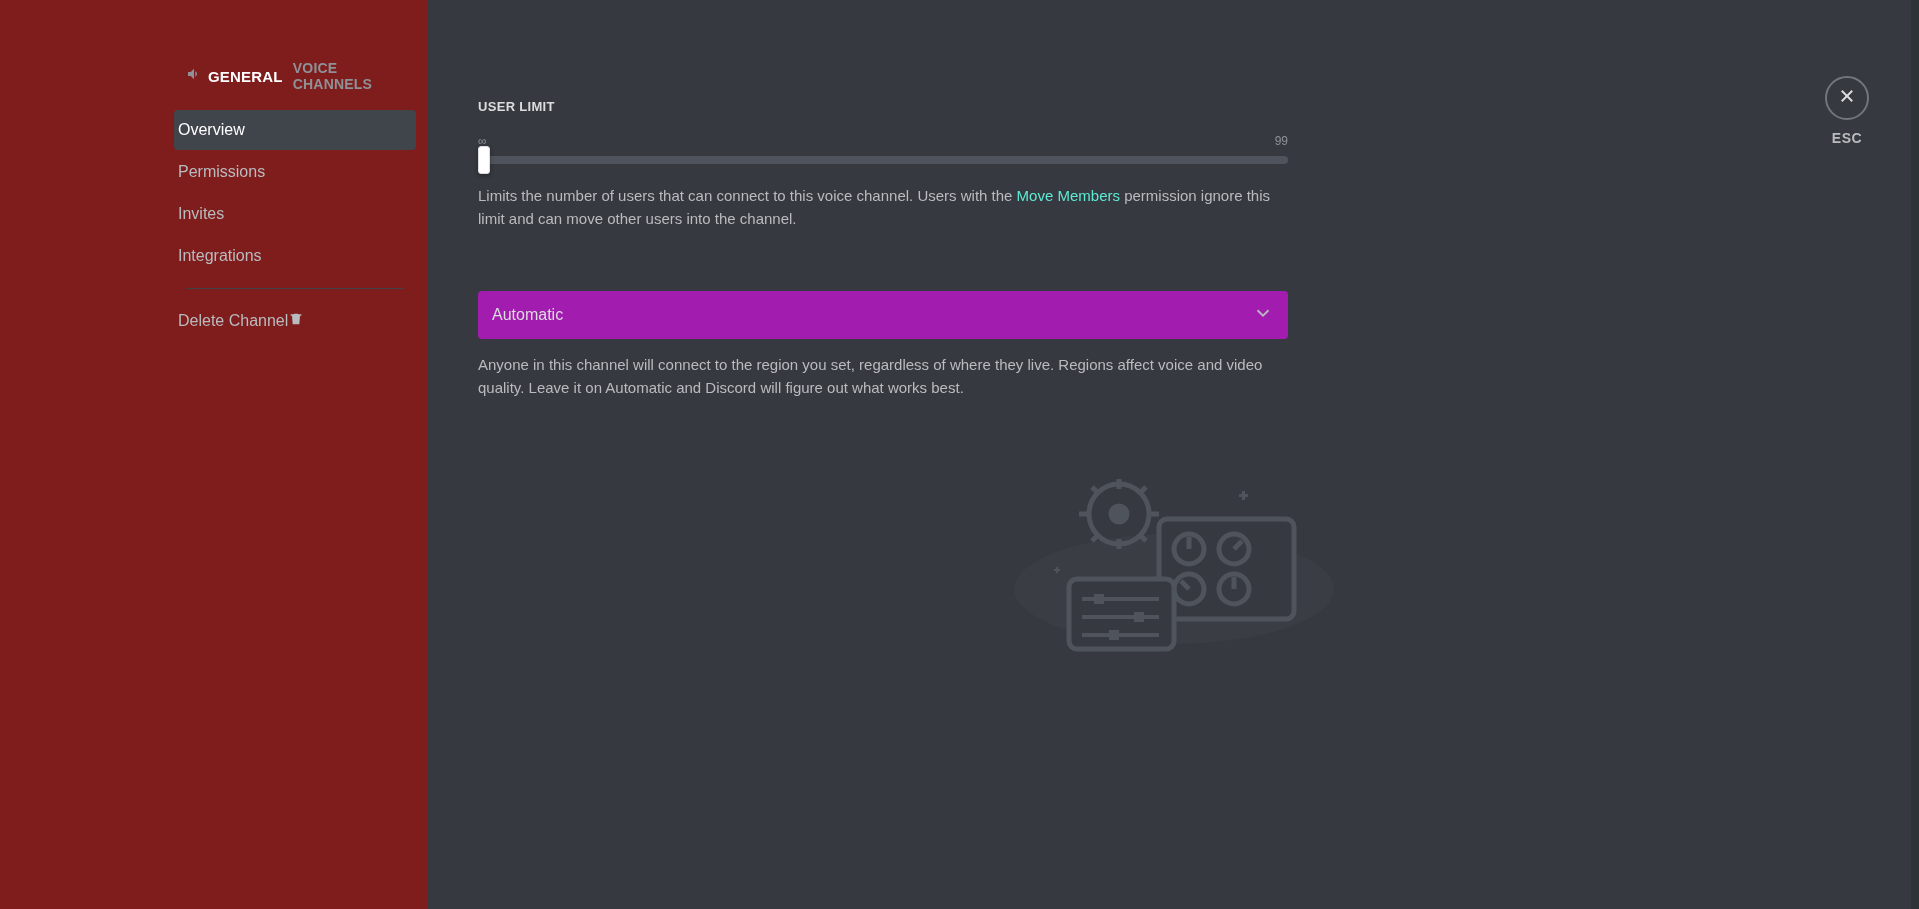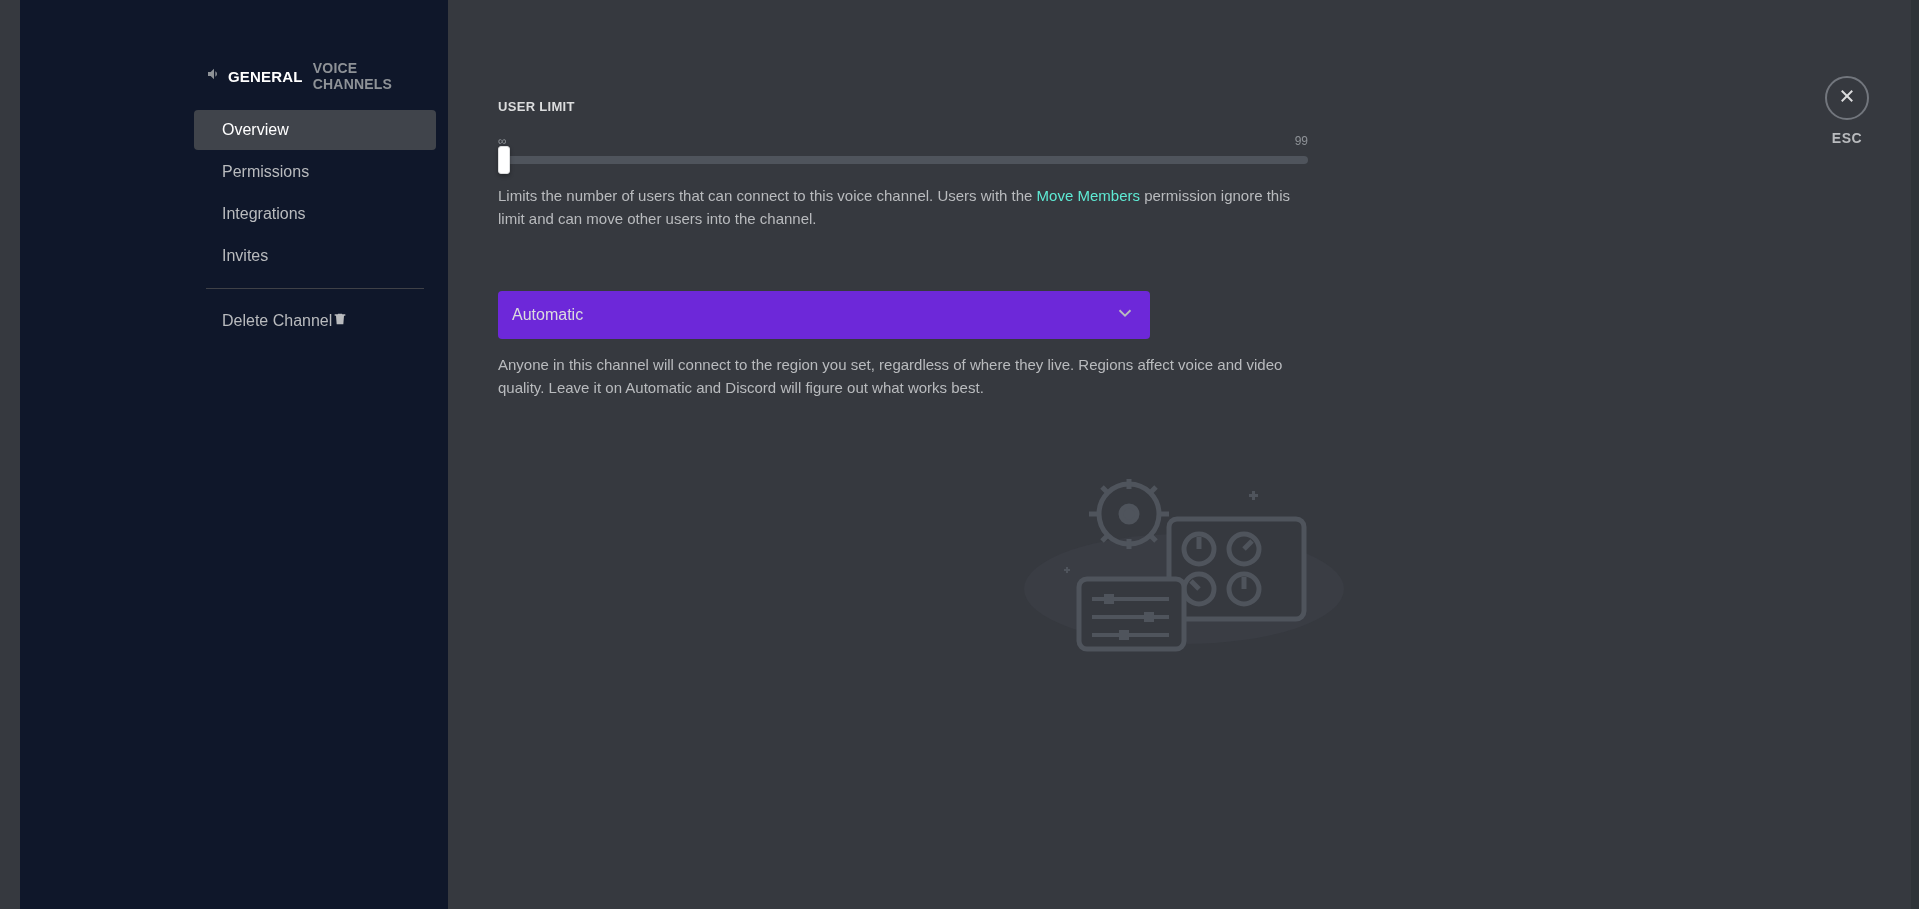--- a/index.html
+++ b/index.html
@@ -16,25 +16,24 @@
     width: 1919px;
     height: 909px;
     background: #36393f;
     position: relative;
   }
 
   
   .sidebar {
     width: 428px;
     height: 100%;
-    background: #0f172a;
+    background: #7f1d1d;
     display: flex;
     flex-direction: column;
     padding: 60px 12px 0 174px;
-    margin-left: 20px;
   }
 
   .sidebar-header {
     display: flex;
     align-items: center;
     gap: 6px;
     margin-bottom: 18px;
     padding-left: 12px;
   }
 
@@ -55,21 +54,21 @@
     font-weight: 600;
     color: #8e9297;
     margin-left: 4px;
     letter-spacing: 0.2px;
   }
 
   .sidebar-item {
     height: 40px;
     display: flex;
     align-items: center;
-    padding: 0 28px;
+    padding: 0 4px;
     font-size: 16px;
     color: #b9bbbe;
     border-radius: 4px;
     margin-bottom: 2px;
     cursor: pointer;
   }
 
   .sidebar-item.active {
     background: #40444b;
     color: #ffffff;
@@ -145,23 +144,23 @@
     font-size: 15px;
     line-height: 1.55;
     color: #b9bbbe;
     width: 810px;
     margin-bottom: 60px;
   }
   .help-text strong { color: #5eead4; font-weight: 400; }
 
   
   .dropdown {
-    width: 652px;
+    width: 810px;
     height: 48px;
-    background: #6d28d9;
+    background: #a21caf;
     border-radius: 4px;
     display: flex;
     align-items: center;
     justify-content: space-between;
     padding: 0 14px;
     cursor: pointer;
     margin-bottom: 14px;
     color: #dcddde;
     font-size: 16px;
   }
@@ -228,24 +227,24 @@
       <span class="chan-sub">VOICE CHANNELS</span>
     </div>
 
     <div class="sidebar-item active">
       <span>Overview</span>
     </div>
     <div class="sidebar-item">
       <span>Permissions</span>
     </div>
     <div class="sidebar-item">
+      <span>Invites</span>
+    </div>
+    <div class="sidebar-item">
       <span>Integrations</span>
-    </div>
-    <div class="sidebar-item">
-      <span>Invites</span>
     </div>
 
     <div class="sidebar-sep"></div>
 
     <div class="sidebar-item delete">
       <span>Delete Channel</span>
       <span class="trash-icon">
         <svg viewBox="0 0 24 24" fill="#b9bbbe">
             <path d="M6 7h12l-1 13H7L6 7zm3-3h6l1 2H8l1-2zM4 5h16v2H4z"></path>
           </svg>

